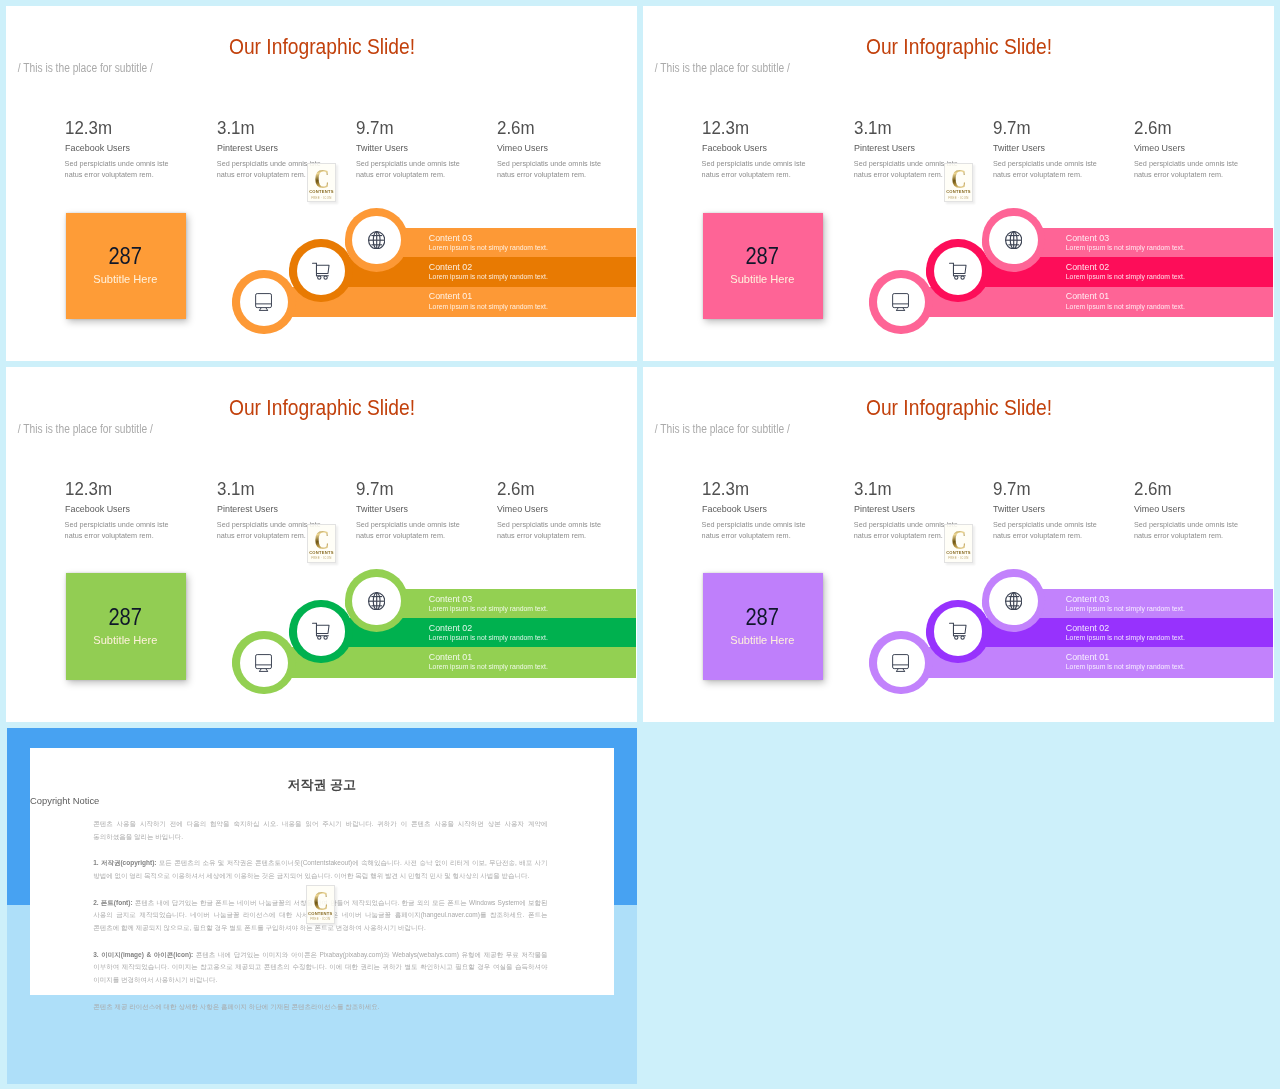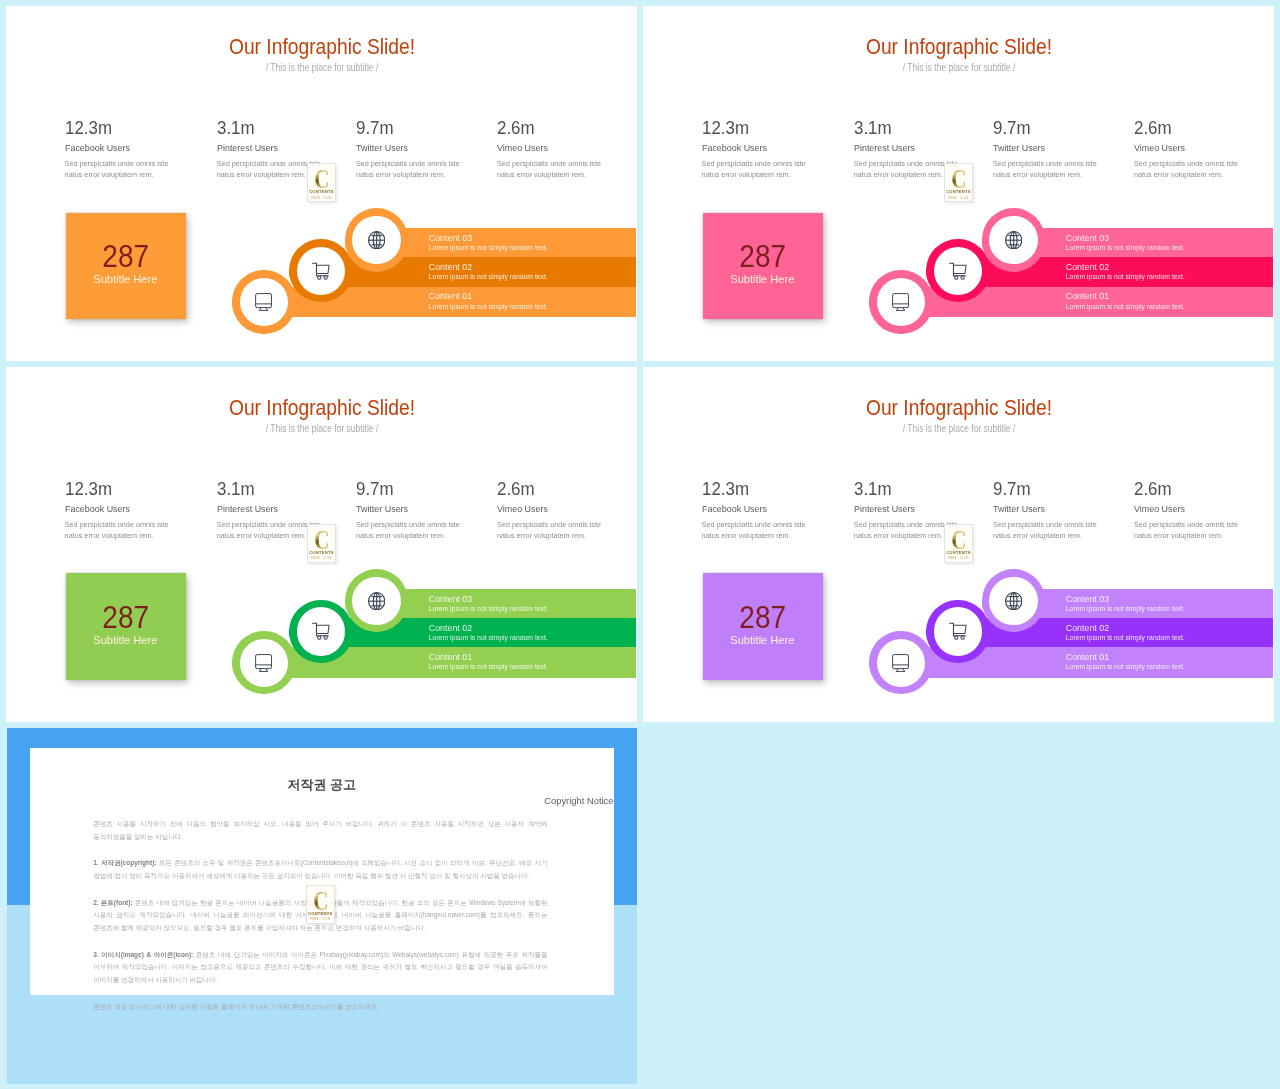--- a/index.html
+++ b/index.html
@@ -8,33 +8,33 @@
        font-family:"Liberation Sans",sans-serif;overflow:hidden;
        -webkit-font-smoothing:antialiased;}
   #stage{position:absolute;left:0;top:0;width:1280px;height:1089px;}
   .slide{position:absolute;background:#ffffff;overflow:hidden;}
 
   .sq{display:inline-block;transform-origin:left center;white-space:nowrap;}
   .sqc{display:inline-block;transform-origin:center center;white-space:nowrap;}
 
   .s-title{position:absolute;left:0;right:0;top:29.8px;text-align:center;
            font-size:21.5px;color:#c2410c;font-weight:400;line-height:23px;}
-  .s-sub{position:absolute;left:0;right:0;top:57.4px;text-align:center;
-         font-size:10px;color:#aaaaaa;font-weight:400;line-height:10px;}
+  .s-sub{position:absolute;left:0;right:0;top:57.4px;
+         font-size:12px;color:#aaaaaa;font-weight:400;line-height:10px;}
 
   .stat{position:absolute;}
   .stat .num{font-size:18.4px;color:#505050;line-height:18px;font-weight:400;}
   .stat .lbl{position:absolute;top:23px;left:0;font-size:9.8px;color:#5a5a5a;line-height:11px;font-weight:400;}
   .stat .desc{position:absolute;top:39px;left:0;font-size:7.25px;color:#8d8d8d;line-height:11.2px;
               font-weight:400;width:110px;}
 
   .bignum{position:absolute;left:59.6px;top:206.6px;width:120px;height:106.4px;padding-bottom:4px;box-sizing:border-box;
           box-shadow:2px 3px 7px rgba(0,0,0,0.25),0 0 2px rgba(0,0,0,0.16);
           display:flex;flex-direction:column;align-items:center;justify-content:center;}
-  .bignum .v{font-size:32px;color:#7f1d1d;line-height:27px;font-weight:400;}
+  .bignum .v{font-size:23px;color:#0f172a;line-height:27px;font-weight:400;}
   .bignum .s{font-size:11.2px;color:#fff1dc;margin-top:4px;font-weight:400;line-height:11px;}
 
   .bar{position:absolute;}
   .bar .bt{position:absolute;font-size:8.85px;color:#ffffff;opacity:.88;line-height:9px;white-space:nowrap;}
   .bar .bd{position:absolute;font-size:6.85px;color:#ffffff;opacity:.86;line-height:7px;white-space:nowrap;}
 
   .ring{position:absolute;border-radius:50%;}
   .ring .inner{position:absolute;border-radius:50%;background:#fff;
                display:flex;align-items:center;justify-content:center;}
   .ring svg{display:block;}
@@ -44,21 +44,21 @@
       display:flex;flex-direction:column;align-items:center;overflow:hidden;}
   .wm .c{font-family:"Liberation Serif",serif;font-weight:700;
          background:linear-gradient(168deg,#7d6420 0%,#efd894 22%,#6d5310 52%,#b59441 72%,#f0dda4 92%);
          -webkit-background-clip:text;background-clip:text;color:transparent;}
   .wm .t1{font-weight:700;color:#8a6c24;}
   .wm .t2{color:#bda76e;}
 
   .cslide{position:absolute;}
   .cpaper{position:absolute;background:#fff;}
   .ctitle{position:absolute;left:0;right:0;text-align:center;font-size:13px;color:#464646;font-weight:700;line-height:14px;}
-  .csubtitle{position:absolute;left:0;right:0;text-align:right;font-size:9.4px;color:#5c5c5c;font-weight:400;line-height:10px;padding-left:18px;}
+  .csubtitle{position:absolute;left:0;right:0;text-align:left;font-size:9.4px;color:#5c5c5c;font-weight:400;line-height:10px;}
   .cbody{position:absolute;font-size:6.5px;color:#a8a8a8;line-height:12.7px;
          text-align:justify;word-break:keep-all;}
   .cbody p{margin:0;}
   .cbody b{color:#828282;font-weight:700;}
 </style>
 </head>
 <body style="background: rgb(205, 240, 250);">
 
 <div id="stage">
     <div class="slide" style="left: 6px; top: 6px; width: 631.2px; height: 355px;">

